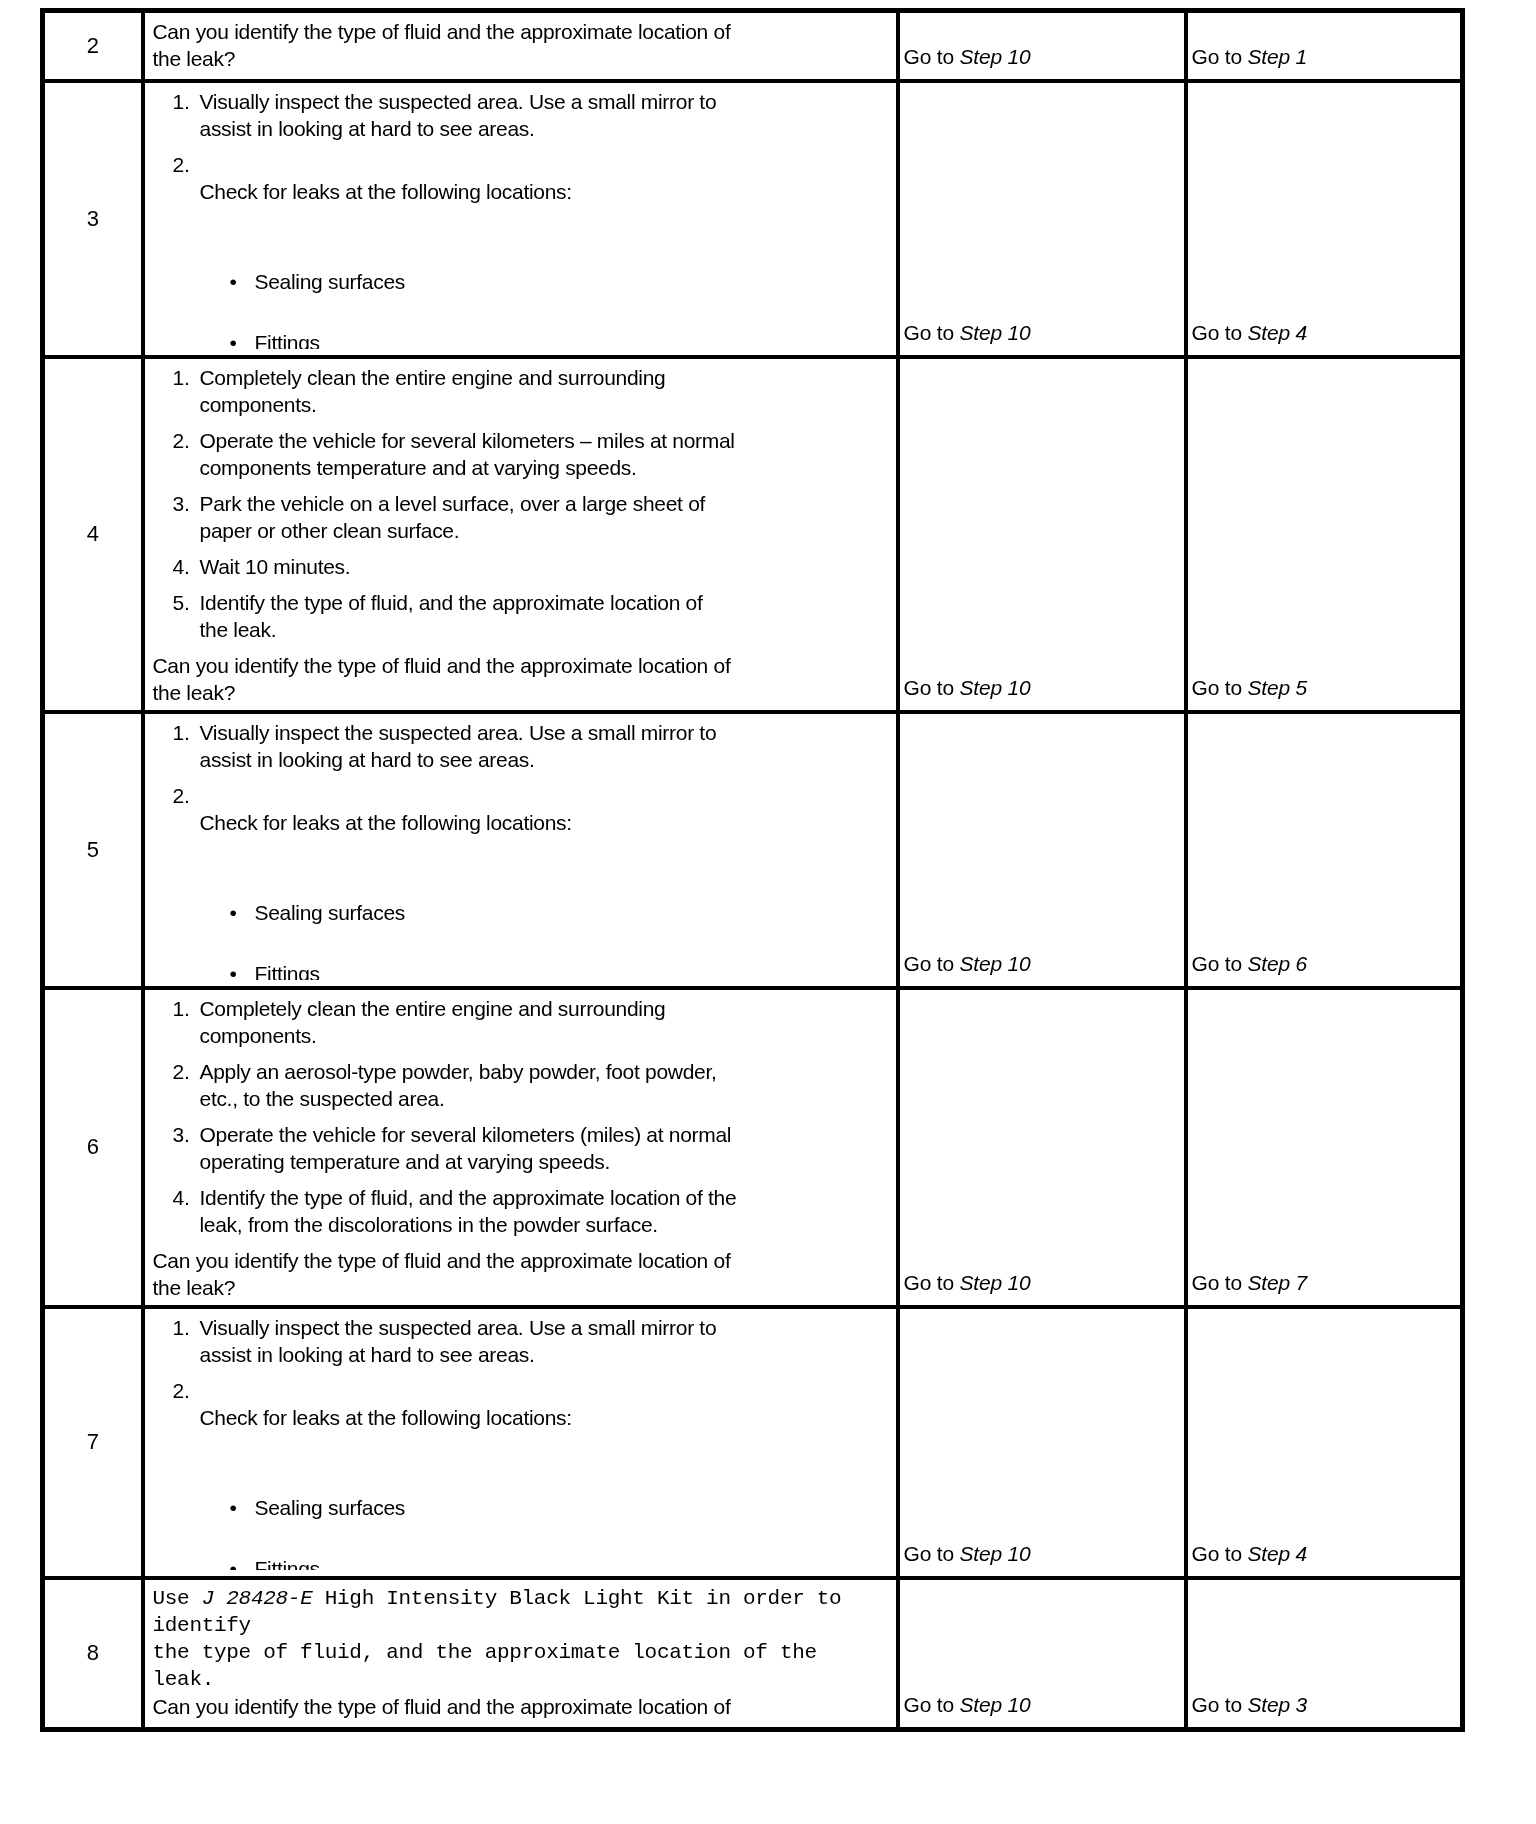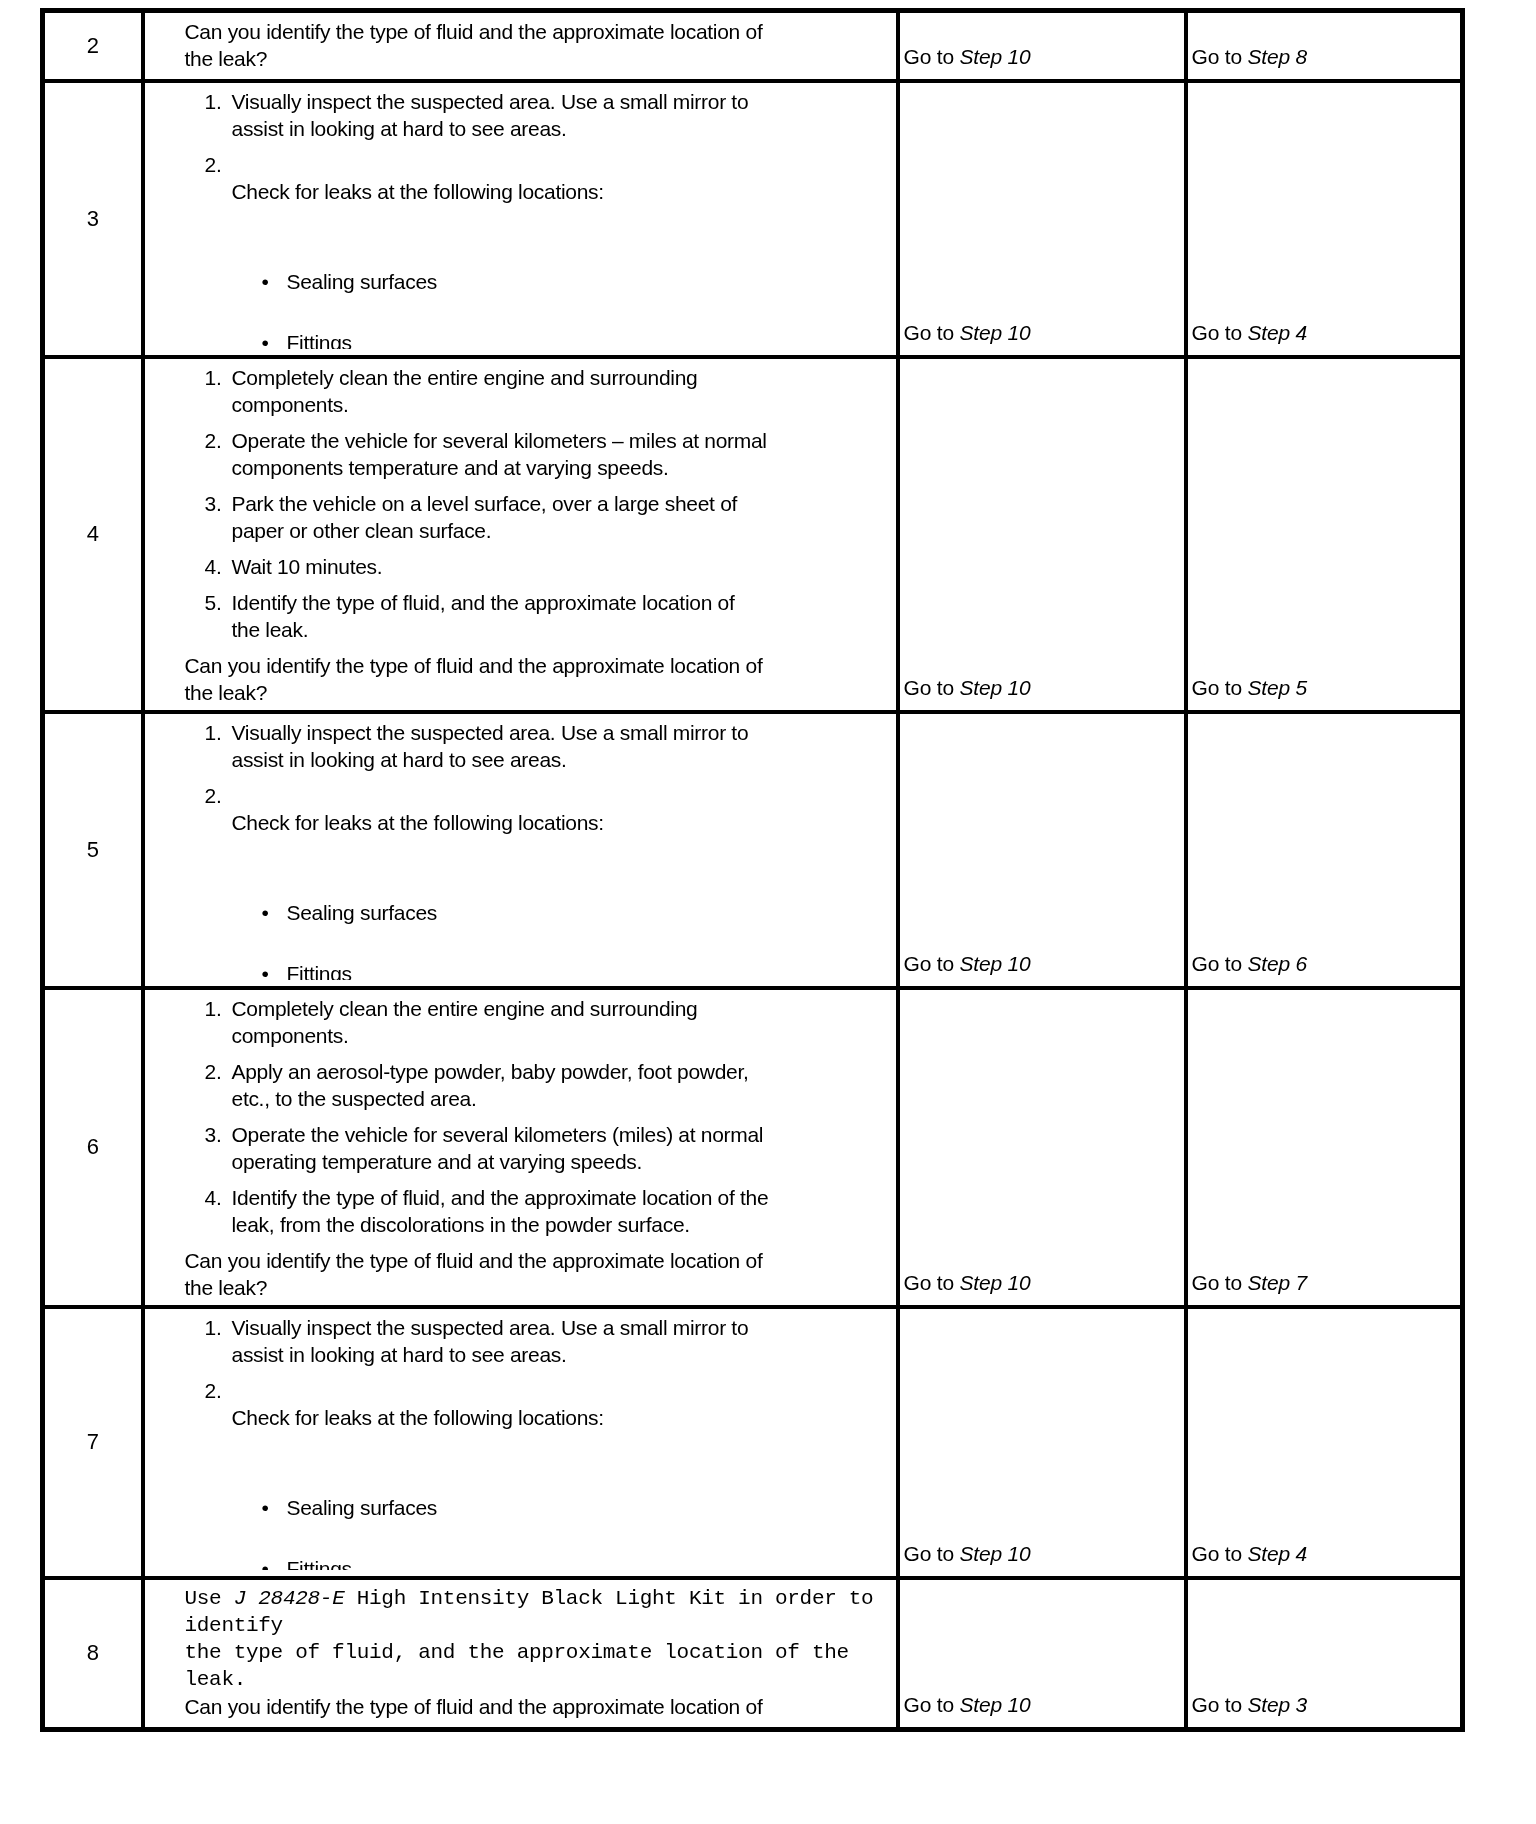--- a/index.html
+++ b/index.html
@@ -24,21 +24,21 @@
   }
   tr.hrow{height:38px}
   tr.r2{height:70px}
   tr.r3{height:276px}
   tr.r4{height:355px}
   tr.r5{height:276px}
   tr.r6{height:319px}
   tr.r7{height:271px}
   tr.r8{height:152px}
   td.step{text-align:center;vertical-align:middle;font-size:22px;}
-  td.action{vertical-align:top;padding-left:32px;}
+  td.action{vertical-align:top;}
   .cellflex{
     display:flex;flex-direction:column;box-sizing:border-box;
     padding:5px 10px 7px 8px;font-size:21px;line-height:27px;
     letter-spacing:-0.3px;overflow:hidden;
   }
   .hx64{height:64px}.hx266{height:266px}.hx345{height:345px}
   .hx309{height:309px}.hx261{height:261px}.hx142{height:142px}
   .num-list{margin-left:20px;}
   .num-item{display:flex;margin-bottom:9px;}
   .num{width:27px;flex:none;}
@@ -70,21 +70,21 @@
 
   <tr class="r2">
     <td class="step">2</td>
     <td class="action">
       <div class="cellflex hx64">
         <div class="q q-top">Can you identify the type of fluid and the approximate location of
 the leak?</div>
       </div>
     </td>
     <td class="goto"><span>Go to </span><i>Step 10</i></td>
-    <td class="goto"><span>Go to </span><i>Step 8</i></td>
+    <td class="goto"><span>Go to </span><i>Step 1</i></td>
   </tr>
 
   <tr class="r3">
     <td class="step">3</td>
     <td class="action">
       <div class="cellflex hx266">
         <div class="num-list">
           <div class="num-item">
             <span class="num">1.</span>
             <div class="itxt">Visually inspect the suspected area. Use a small mirror to

